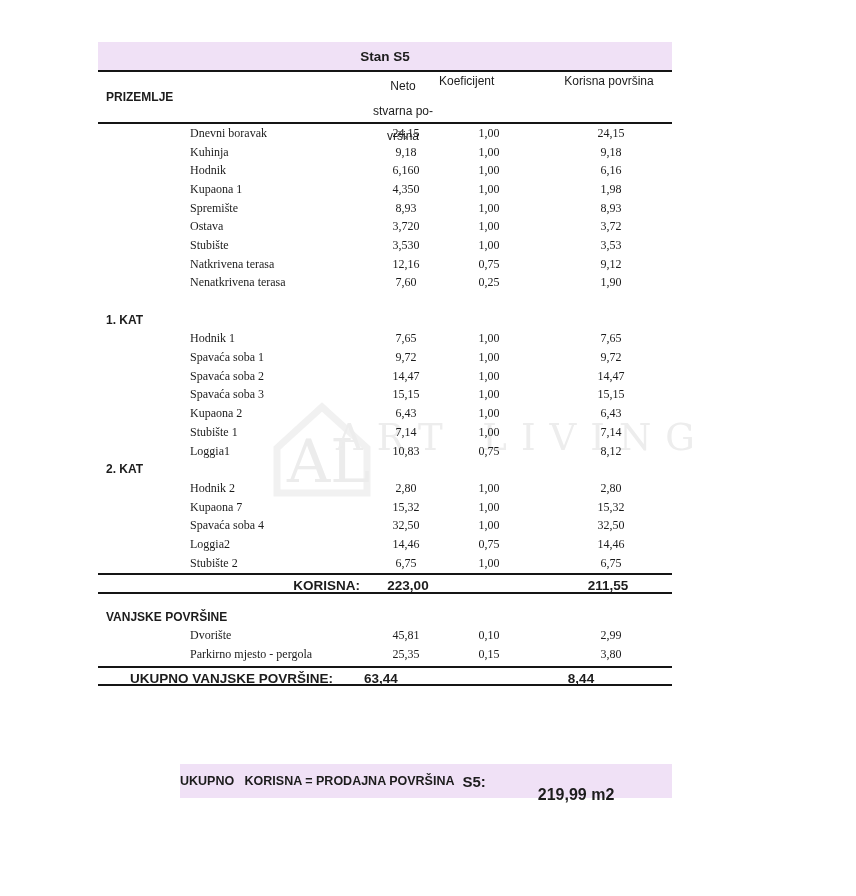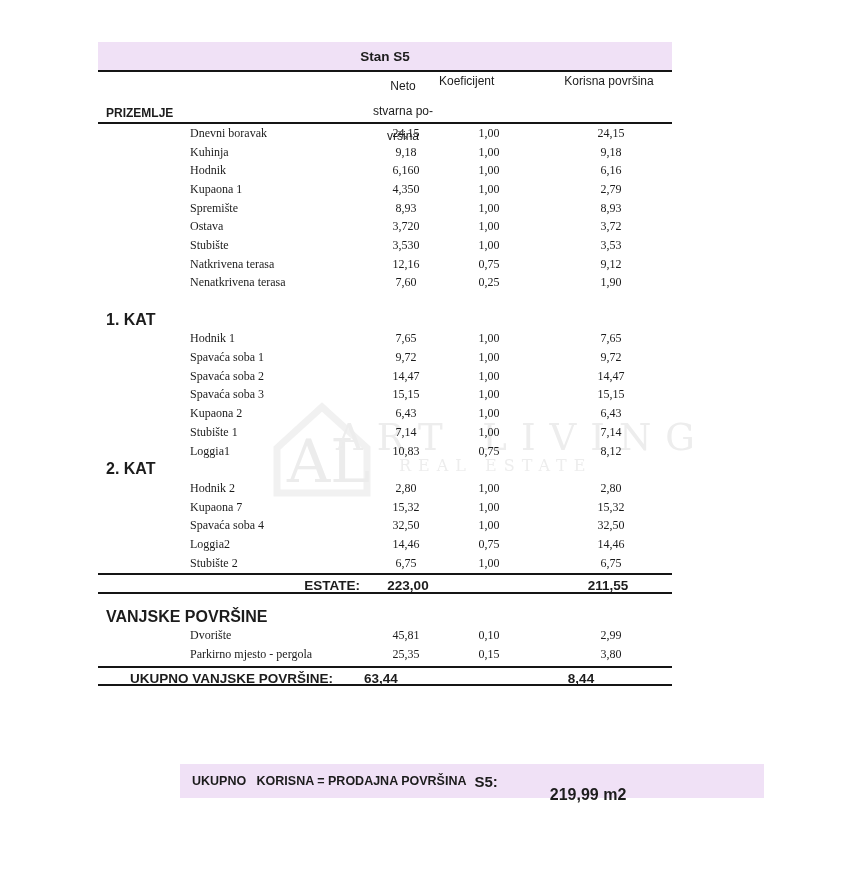--- a/index.html
+++ b/index.html
@@ -22,66 +22,65 @@
     font-size:16px;letter-spacing:7px;color:var(--wm);white-space:nowrap;}
 
   
   .doc{position:absolute;left:98px;top:42px;width:574px;z-index:1;}
 
   .title-band{height:30px;background:var(--band);border-bottom:2px solid var(--line);
     display:flex;align-items:center;justify-content:center;}
   .title-band .t{font-weight:bold;font-size:13.5px;}
 
   .head{position:relative;height:52px;border-bottom:2px solid var(--line);}
-  .head .sec{position:absolute;left:8px;bottom:2px;font-weight:bold;font-size:12px;}
+  .head .sec{position:absolute;left:8px;bottom:18px;font-weight:bold;font-size:12px;}
   .head .h-neto{position:absolute;left:245px;top:2px;width:120px;text-align:center;
     font-size:12px;line-height:25px;white-space:pre-line;}
   .head .h-koef{position:absolute;left:341px;top:2px;width:100px;text-align:left;font-size:12px;}
   .head .h-kor{position:absolute;left:451px;top:2px;width:120px;text-align:center;font-size:12px;}
 
   .rows{position:relative;}
   .row.item{display:grid;grid-template-columns:92px 152px 122px 50px 158px;
     height:18.7px;align-items:center;font-size:12px;font-family:Liberation Serif, serif;}
   .row.item .c3{text-align:center;padding-left:6px;}
   .row.item .c4{text-align:center;}
   .row.item .c5{text-align:center;padding-left:36px;}
   .row.section{height:18.7px;line-height:18.7px;padding-left:8px;
-    font-weight:bold;font-size:16px;}
+    font-weight:bold;font-size:12px;}
   .row.spacer{height:18.7px;}
   .row.spacer2{height:14px;}
   .row.total{position:relative;height:21px;border-top:2px solid var(--line);
     border-bottom:2px solid var(--line);font-weight:bold;font-size:13.5px;line-height:19px;}
   .row.total .tv1,.row.total .tv2{position:absolute;width:120px;text-align:center;top:1px;}
   .row.total1 .tlabel{position:absolute;right:312px;top:1px;}
   .row.total1 .tv1{left:250px;}
   .row.total1 .tv2{left:450px;}
   .row.total2{height:20px;margin-top:2px;}
   .row.total2 .tlabel{position:absolute;left:32px;top:1px;}
   .row.total2 .tv1{left:223px;}
   .row.total2 .tv2{left:423px;}
 
   
-  .footer-band{position:absolute;left:180px;top:764px;width:584px;height:34px;
-    background:var(--band);display:flex;align-items:center;padding-left:12px;z-index:1;}
+  .footer-band{position:absolute;left:180px;top:764px;width:492px;height:34px;
+    background:var(--band);display:flex;align-items:center;z-index:1;}
   .footer-band .f-label{font-weight:bold;font-size:12.5px;white-space:pre;}
   .footer-band .f-unit{font-weight:bold;font-size:15px;margin-left:8px;}
   .footer-band .f-value{font-weight:bold;font-size:16px;margin-left:52px;margin-top:28px;}
 </style>
 </head>
 <body>
 
 <div class="page">
 
   <div class="watermark">
     <svg class="wm-house" width="104" height="98" viewBox="0 0 104 98">
       <path d="M7 48 L52 7 L97 48 L97 93 L7 93 Z" fill="none" stroke="#f1f1f1" stroke-width="7"></path>
       <text x="17" y="82" font-family="DejaVu Serif, serif" font-size="60" fill="#ececec">AL</text>
     </svg>
     <div class="wm-line1">ART LIVING</div>
-    <div class="wm-line2">REAL ESTATE</div>
   </div>
 
   <div class="doc">
 
     <div class="title-band">
       <span class="t">Stan S5</span>
     </div>
 
     <div class="head">
       <span class="sec">PRIZEMLJE</span>
@@ -112,21 +111,21 @@
           <div class="c c2">Hodnik</div>
           <div class="c c3">6,160</div>
           <div class="c c4">1,00</div>
           <div class="c c5">6,16</div>
         </div>
         <div class="row item">
           <div class="c c1"></div>
           <div class="c c2">Kupaona 1</div>
           <div class="c c3">4,350</div>
           <div class="c c4">1,00</div>
-          <div class="c c5">2,79</div>
+          <div class="c c5">1,98</div>
         </div>
         <div class="row item">
           <div class="c c1"></div>
           <div class="c c2">Spremište</div>
           <div class="c c3">8,93</div>
           <div class="c c4">1,00</div>
           <div class="c c5">8,93</div>
         </div>
         <div class="row item">
           <div class="c c1"></div>
@@ -237,21 +236,21 @@
           <div class="c c5">14,46</div>
         </div>
         <div class="row item">
           <div class="c c1"></div>
           <div class="c c2">Stubište 2</div>
           <div class="c c3">6,75</div>
           <div class="c c4">1,00</div>
           <div class="c c5">6,75</div>
         </div>
         <div class="row total total1">
-          <div class="tlabel">ESTATE:</div>
+          <div class="tlabel">KORISNA:</div>
           <div class="tv1">223,00</div>
           <div class="tv2">211,55</div>
         </div>
         <div class="row spacer2"></div>
         <div class="row section"><span>VANJSKE POVRŠINE</span></div>
         <div class="row item">
           <div class="c c1"></div>
           <div class="c c2">Dvorište</div>
           <div class="c c3">45,81</div>
           <div class="c c4">0,10</div>

